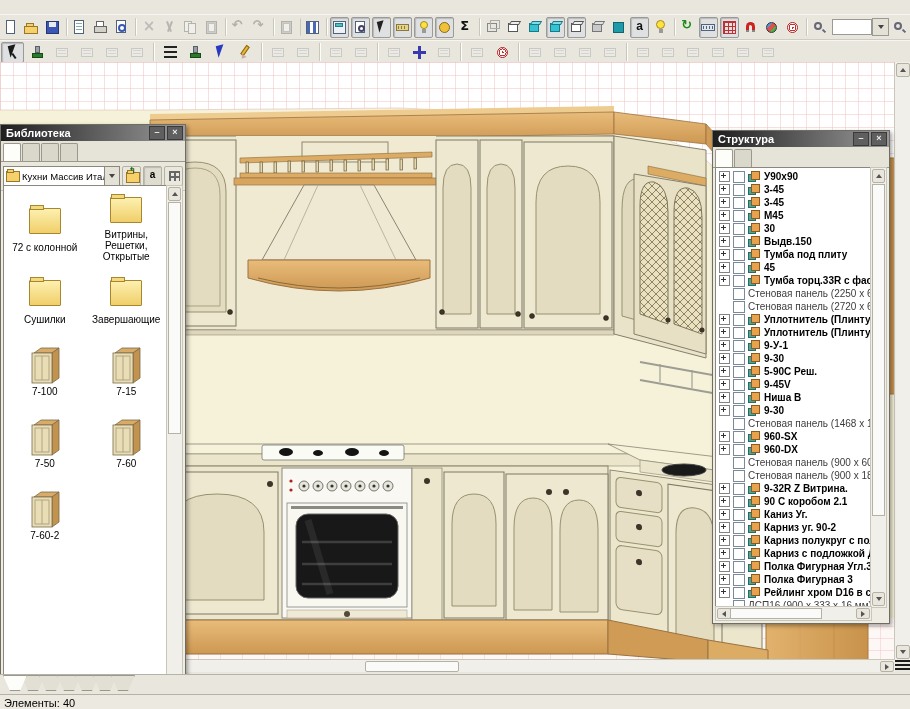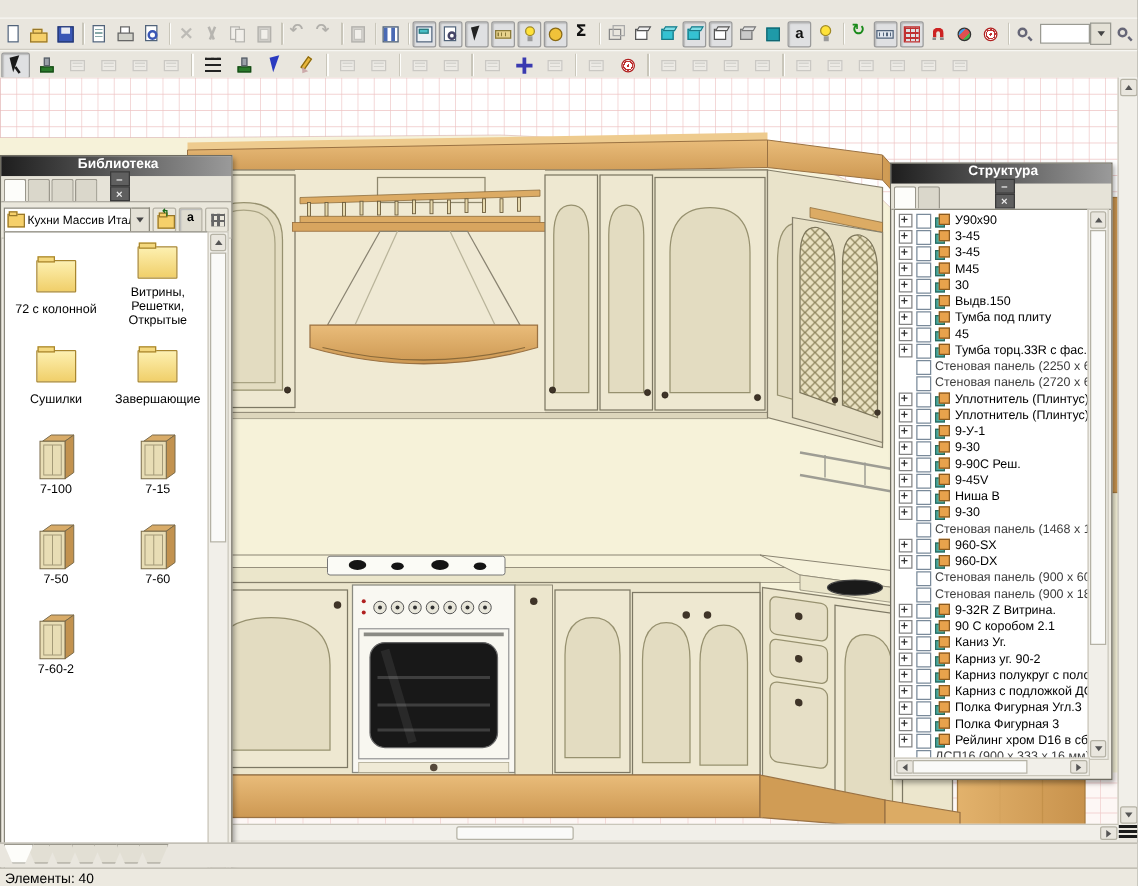--- a/index.html
+++ b/index.html
@@ -101,21 +101,21 @@
   .hscroll{position:absolute;left:0;bottom:0;width:895px;height:12px;background:#f1efe9;border-top:1px solid #c9c6ba;}
   .sbtn{position:absolute;background:#e9e6de;border:1px solid #b5b2a5;display:flex;align-items:center;justify-content:center;border-radius:2px;}
   .tri-up{width:0;height:0;border-left:3px solid transparent;border-right:3px solid transparent;border-bottom:4px solid #555;}
   .tri-dn{width:0;height:0;border-left:3px solid transparent;border-right:3px solid transparent;border-top:4px solid #555;}
   .tri-lf{width:0;height:0;border-top:3px solid transparent;border-bottom:3px solid transparent;border-right:4px solid #555;}
   .tri-rt{width:0;height:0;border-top:3px solid transparent;border-bottom:3px solid transparent;border-left:4px solid #555;}
   .hthumb{position:absolute;left:365px;top:1px;width:92px;height:9px;background:#fafaf8;border:1px solid #b5b2a5;border-radius:2px;}
   .grip{position:absolute;right:0;bottom:0;width:15px;height:12px;background:repeating-linear-gradient(#1a1a1a 0 2px,#e9e6de 2px 4px);}
   
   .panel{position:absolute;background:#efece3;border:1px solid #6f6d62;box-shadow:2px 2px 4px rgba(0,0,0,.35);}
-  .phead{height:16px;background:linear-gradient(90deg,#1e1e1e,#9a9a9a);color:#fff;font-size:11px;font-weight:bold;display:flex;align-items:center;padding:0 2px 0 5px;flex-direction:column;}
+  .phead{height:16px;background:linear-gradient(90deg,#1e1e1e,#9a9a9a);color:#fff;font-size:11px;font-weight:bold;display:flex;align-items:center;padding:0 2px 0 5px;}
   .phead .sp{flex:1;}
   .pbtn{width:14px;height:12px;margin-left:2px;background:#5f5f5f;border:1px solid #3a3a3a;color:#eee;font-size:9px;line-height:10px;text-align:center;font-weight:bold;}
   .ptabs{display:flex;height:18px;padding:2px 2px 0 2px;background:#e6e3d8;border-bottom:1px solid #9a978c;}
   .ptab{font-size:10.5px;padding:1px 8px 0 8px;margin-right:1px;border:1px solid #9a978c;border-bottom:none;background:#dad7cb;border-radius:2px 2px 0 0;color:#222;}
   .ptab.active{background:#fdfdfa;font-weight:normal;position:relative;top:0px;height:16px;}
   
   .lib-panel{left:0;top:62px;width:184px;height:575px;}
   .libbar{height:24px;display:flex;align-items:center;padding:2px 2px;background:#eae7dc;border-bottom:1px solid #c5c2b6;}
   .combo{display:flex;align-items:center;width:112px;height:18px;background:#fff;border:1px solid #8a887c;overflow:hidden;}
   .combo .ficon{flex:none;margin:0 2px;}
@@ -145,21 +145,21 @@
   .strhscroll{position:absolute;left:2px;right:17px;bottom:2px;height:13px;background:#f1efe9;border:1px solid #c9c6ba;}
   .strhthumb{position:absolute;left:14px;top:1px;width:90px;height:9px;background:#fafaf8;border:1px solid #b5b2a5;}
   .trow{display:flex;align-items:center;height:13px;white-space:nowrap;padding-left:3px;}
   .exp{width:9px;height:9px;flex:none;border:1px solid #848484;background:#fff;position:relative;margin-right:3px;}
   .exp::before{content:"";position:absolute;left:1px;top:3px;width:5px;height:1px;background:#333;}
   .exp::after{content:"";position:absolute;left:3px;top:1px;width:1px;height:5px;background:#333;}
   .cb{width:10px;height:10px;flex:none;border:1px solid #7a8a9a;background:#fff;margin-right:3px;}
   .cube{width:12px;height:11px;flex:none;position:relative;margin-right:4px;}
   .cube::before{content:"";position:absolute;left:0;bottom:0;width:6px;height:6px;background:#49a89e;border:1px solid #2a6a60;}
   .cube::after{content:"";position:absolute;right:0;top:0;width:7px;height:7px;background:#e8a24c;border:1px solid #8a5a20;}
-  .tlabel{font-size:10px;font-weight:normal;}
+  .tlabel{font-size:10px;font-weight:bold;}
   .t-panel .exp{visibility:hidden;}
   .t-panel .tlabel{font-weight:normal;color:#3c3c3c;}
   
   .viewtabs{position:absolute;left:0;top:674px;width:100%;height:19px;background:#e9e6de;border-top:1px solid #b5b2a8;display:flex;align-items:flex-start;padding-left:3px;}
   .vtab{font-size:10.5px;height:16px;line-height:16px;padding:0 12px;margin-right:-6px;background:#e2dfd4;clip-path:polygon(0 0,100% 0,calc(100% - 7px) 100%,7px 100%);box-shadow:inset 0 0 0 1px #9a978c;color:#222;}
   .vtab.active{background:#fdfdfa;z-index:2;font-weight:bold;}
   .statusbar{position:absolute;left:0;top:694px;width:100%;height:15px;background:#ece9e0;border-top:1px solid #b5b2a8;font-size:11px;display:flex;align-items:center;padding-left:4px;}
 </style>
 </head>
 <body>
@@ -860,21 +860,21 @@
           <div class="trow t-comp">
             <span class="exp"></span>
             <span class="cb"></span>
             <span class="cube"></span>
             <span class="tlabel">9-30</span>
           </div>
           <div class="trow t-comp">
             <span class="exp"></span>
             <span class="cb"></span>
             <span class="cube"></span>
-            <span class="tlabel">9-90С Реш.</span>
+            <span class="tlabel">5-90С Реш.</span>
           </div>
           <div class="trow t-comp">
             <span class="exp"></span>
             <span class="cb"></span>
             <span class="cube"></span>
             <span class="tlabel">9-45V</span>
           </div>
           <div class="trow t-comp">
             <span class="exp"></span>
             <span class="cb"></span>

